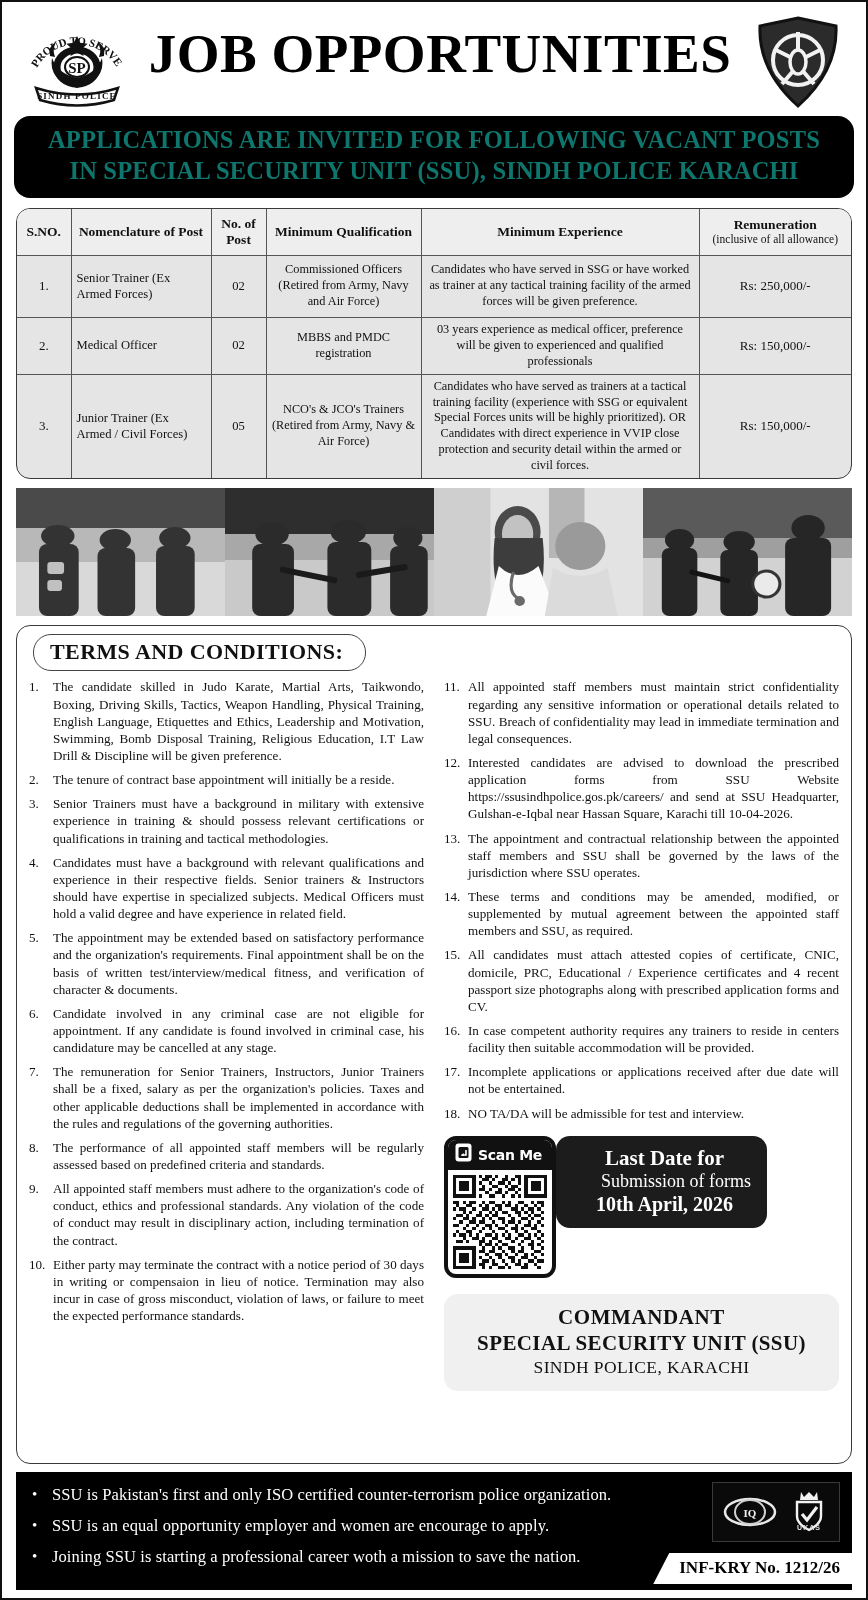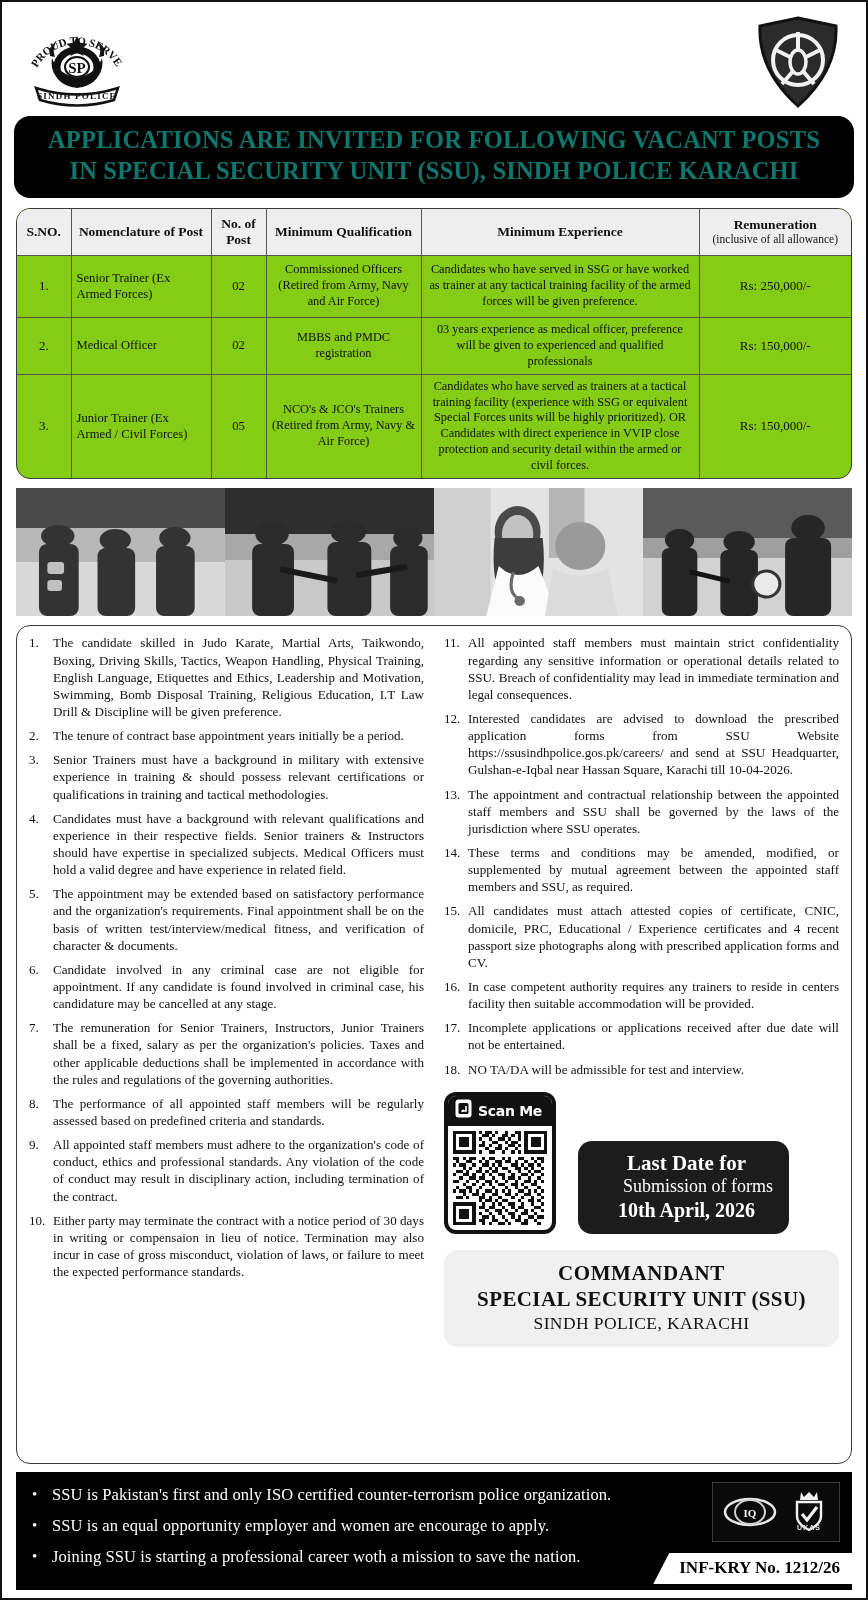--- a/index.html
+++ b/index.html
@@ -67,21 +67,21 @@
     line-height: 1.26;
     letter-spacing: 0.2px;
   }
 
   
   .tbl-wrap {
     margin: 0 6px 9px 6px;
     border: 1.5px solid #3a3a3a;
     border-radius: 14px;
     overflow: hidden;
-    background: #84cc16;
+    background: #e5e5e5;
   }
   table.posts { width: 100%; border-collapse: collapse; }
   table.posts th, table.posts td {
     border: 1px solid #555;
     vertical-align: middle;
     padding: 4px 5px;
   }
   table.posts tr:first-child th { border-top: none; }
   table.posts th:first-child, table.posts td:first-child { border-left: none; }
   table.posts th:last-child, table.posts td:last-child { border-right: none; }
@@ -146,21 +146,21 @@
     display: flex;
     font-size: 13.1px;
     line-height: 1.31;
     margin-bottom: 7px;
     text-align: justify;
   }
   ol.tc li .n { flex: 0 0 24px; text-align: left; padding-right: 2px; }
   ol.tc li .t { flex: 1 1 auto; text-align: justify; text-justify: inter-word; hyphens: none; }
 
   
-  .qr-row { display: flex; align-items: flex-end; gap: 22px; margin-top: 14px; }
+  .qr-row { display: flex; align-items: flex-start; margin-top: 14px; }
   .qr-card {
     width: 112px; height: 142px;
     border: 4px solid #111; border-radius: 12px;
     background: #fff; overflow: hidden;
     display: flex; flex-direction: column;
     flex: 0 0 auto;
   }
   .qr-head {
     background: #111; color: #fff;
     height: 32px; display: flex; align-items: center; gap: 5px;
@@ -245,20 +245,23 @@
           <path d="M82 44 q2 -10 -6 -14 q4 8 1 15z"></path>
         </g>
         <ellipse cx="55" cy="55" rx="20" ry="17" fill="none" stroke="#111" stroke-width="7"></ellipse>
         <ellipse cx="55" cy="55" rx="12" ry="10" fill="#fff" stroke="#111" stroke-width="2"></ellipse>
         <text x="55" y="61" font-size="15" font-weight="bold" text-anchor="middle" font-family="Liberation Serif, serif" fill="#111">SP</text>
         <path d="M14 76 q41 13 82 0 l-4 12 q-37 11 -74 0z" fill="#fff" stroke="#111" stroke-width="2.5"></path>
         <text x="55" y="87" font-size="9" font-weight="bold" text-anchor="middle" letter-spacing="1.2" font-family="Liberation Serif, serif" fill="#111">SINDH POLICE</text>
       </svg>
     </div>
 
+    <div class="title-wrap">
+      <div class="main-title">JOB OPPORTUNITIES</div>
+    </div>
 
     <div class="logo-right">
       <svg width="100" height="100" viewBox="0 0 100 100">
         <path d="M50 6 L88 14 Q90 58 50 94 Q10 58 12 14 Z" fill="#2b2b2b" stroke="#111" stroke-width="3"></path>
         <circle cx="50" cy="48" r="25" fill="none" stroke="#f2f2f2" stroke-width="4"></circle>
         <path d="M50 20 L50 40 M28 38 L44 46 M72 38 L56 46 M34 72 L46 58 M66 72 L54 58" stroke="#f2f2f2" stroke-width="4" fill="none"></path>
         <ellipse cx="50" cy="50" rx="8" ry="12" fill="#2b2b2b" stroke="#f2f2f2" stroke-width="3.5"></ellipse>
       </svg>
     </div>
   </div>
@@ -382,30 +385,31 @@
           <ellipse cx="158" cy="40" rx="16" ry="13"></ellipse>
             <rect x="136" y="50" width="44" height="78" rx="8"></rect>
         </g>
         <circle cx="118" cy="96" r="13" fill="#eaeaea" stroke="#333" stroke-width="3"></circle>
         <rect x="44" y="86" width="40" height="5" rx="2" fill="#141414" transform="rotate(14 64 88)"></rect>
       </svg>
     </div>
   </div>
 
   <div class="terms-box">
+    <div class="tc-title">TERMS AND CONDITIONS:</div>
     <div class="cols">
       <div class="col left">
         <ol class="tc">
           <li>
               <span class="n">1.</span>
               <span class="t">The candidate skilled in Judo Karate, Martial Arts, Taikwondo, Boxing, Driving Skills, Tactics, Weapon Handling, Physical Training, English Language, Etiquettes and Ethics, Leadership and Motivation, Swimming, Bomb Disposal Training, Religious Education, I.T Law Drill &amp; Discipline will be given preference.</span>
             </li>
           <li>
               <span class="n">2.</span>
-              <span class="t">The tenure of contract base appointment years initially be a period.</span>
+              <span class="t">The tenure of contract base appointment will initially be a reside.</span>
             </li>
           <li>
               <span class="n">3.</span>
               <span class="t">Senior Trainers must have a background in military with extensive experience in training &amp; should possess relevant certifications or qualifications in training and tactical methodologies.</span>
             </li>
           <li>
               <span class="n">4.</span>
               <span class="t">Candidates must have a background with relevant qualifications and experience in their respective fields. Senior trainers &amp; Instructors should have expertise in specialized subjects. Medical Officers must hold a valid degree and have experience in related field.</span>
             </li>
           <li>

